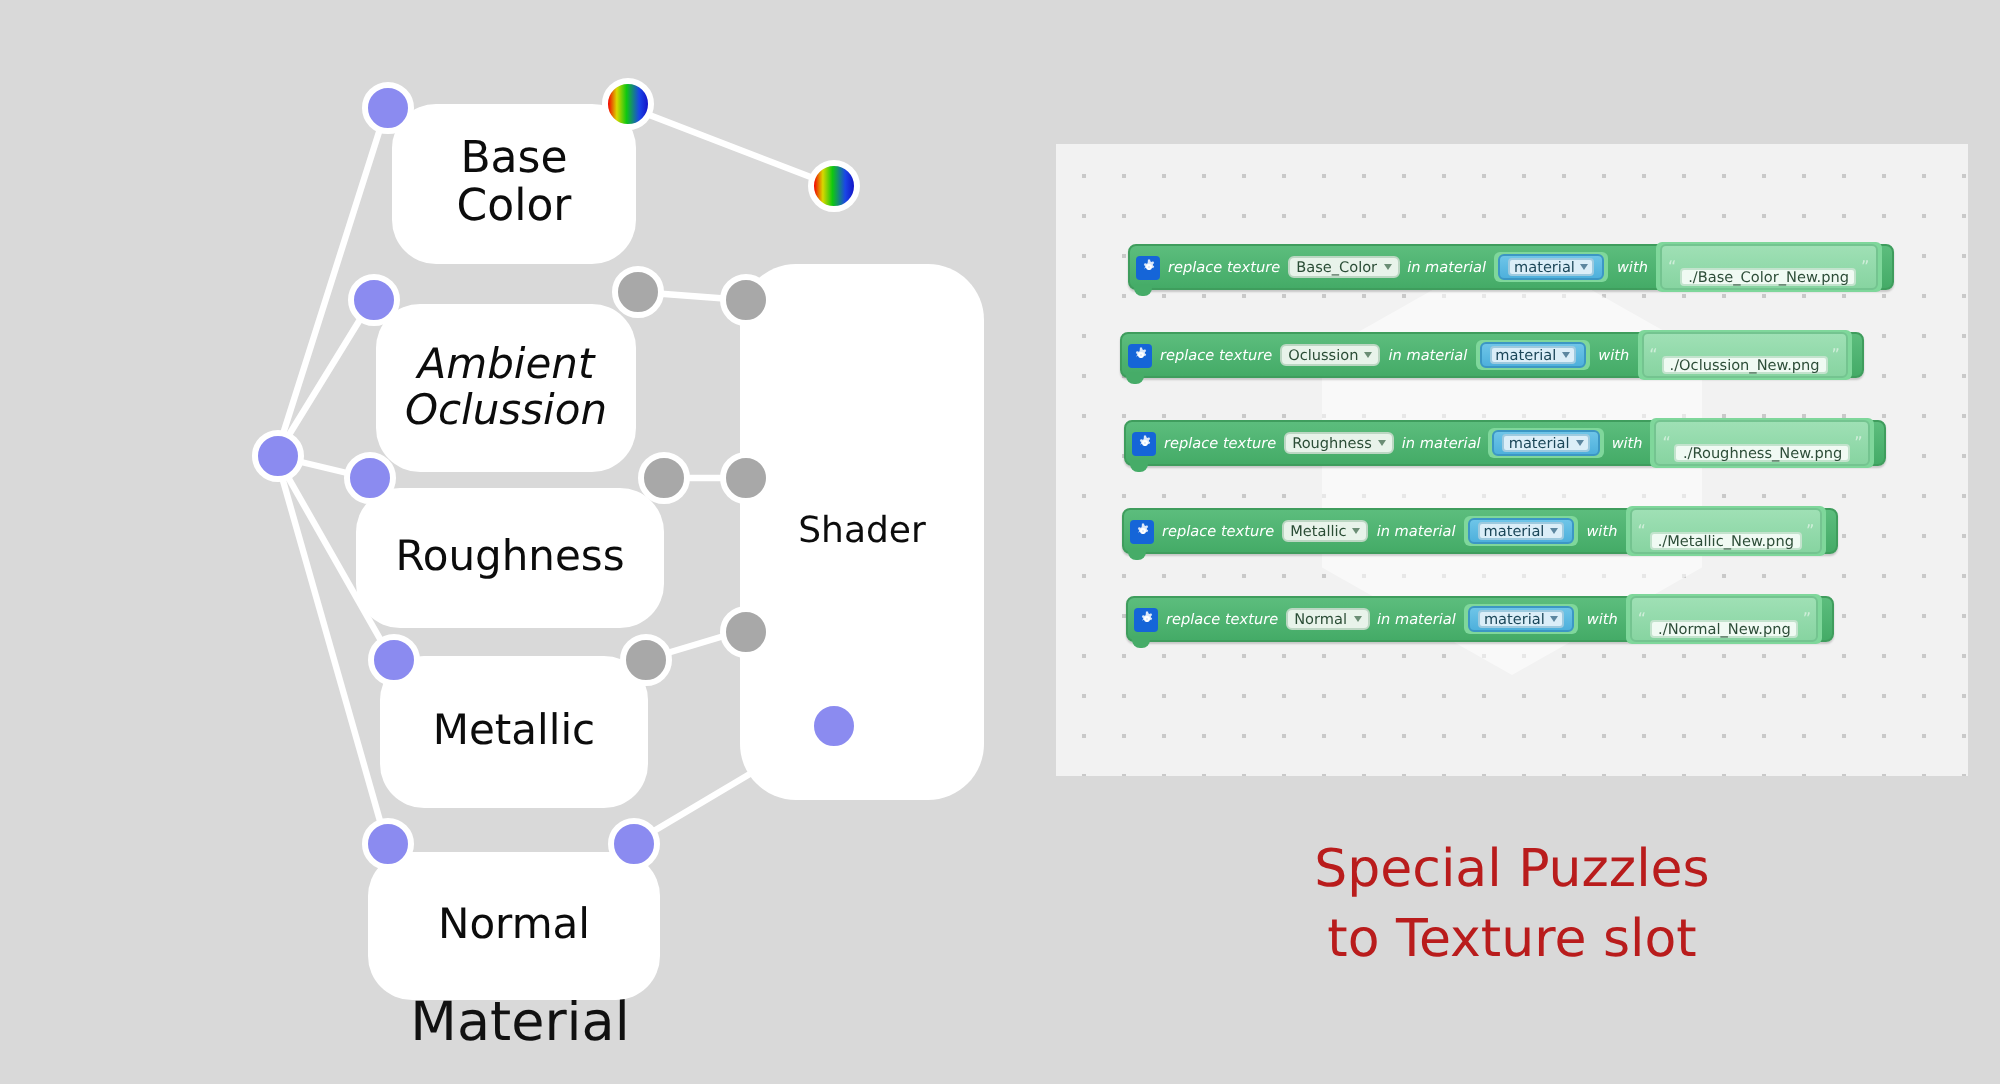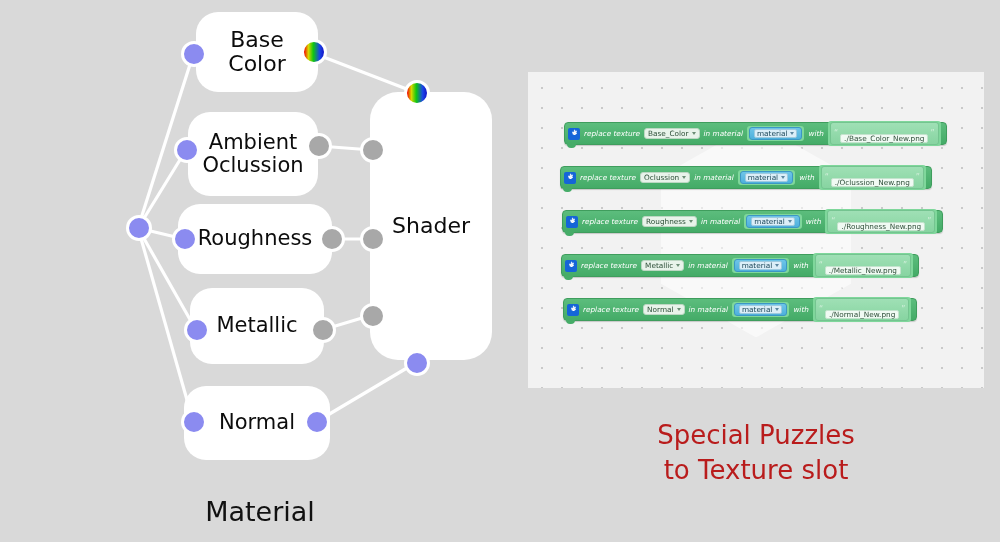--- a/index.html
+++ b/index.html
@@ -12,29 +12,29 @@
   #root{position:absolute;inset:0;}
 
   
   #graph{position:absolute;left:0;top:0;width:520px;height:542px;}
   #wires{position:absolute;left:0;top:0;width:520px;height:542px;}
 
   .node{
     position:absolute;background:#ffffff;border-radius:22px;
     display:flex;align-items:center;justify-content:center;
     text-align:center;color:#0c0c0c;line-height:1.1;
-    font-size:21px;z-index:3;
+    font-size:21px;z-index:3;margin-top:40px;
   }
   #node-uvmap{left:16px;top:197px;width:126px;height:62px;font-size:22px;}
   #node-basecolor{left:196px;top:12px;width:122px;height:80px;font-size:22px;}
-  #node-ao{left:188px;top:112px;width:130px;height:84px;font-size:21px;}
+  #node-ao{left:188px;top:112px;width:130px;height:84px;font-size:21px;font-style:italic;}
   #node-rough{left:178px;top:204px;width:154px;height:70px;font-size:21px;}
   #node-metal{left:190px;top:288px;width:134px;height:76px;font-size:21px;}
   #node-normal{left:184px;top:386px;width:146px;height:74px;font-size:21px;}
-  #node-shader{left:370px;top:92px;width:122px;height:268px;border-radius:28px;font-size:22px;}
+  #node-shader{left:370px;top:92px;width:122px;height:268px;border-radius:28px;font-size:18px;}
 
   .socket{
     position:absolute;width:26px;height:26px;border-radius:50%;
     border:3px solid #ffffff;box-sizing:border-box;z-index:6;
   }
   .socket.purple{background:#8b8bf0;}
   .socket.gray{background:#a8a8a8;}
   .socket.rgb{
     background:linear-gradient(90deg,#f40000 0%,#d8d800 22%,#10c810 46%,#1a46e6 78%,#1414c8 100%);
   }

